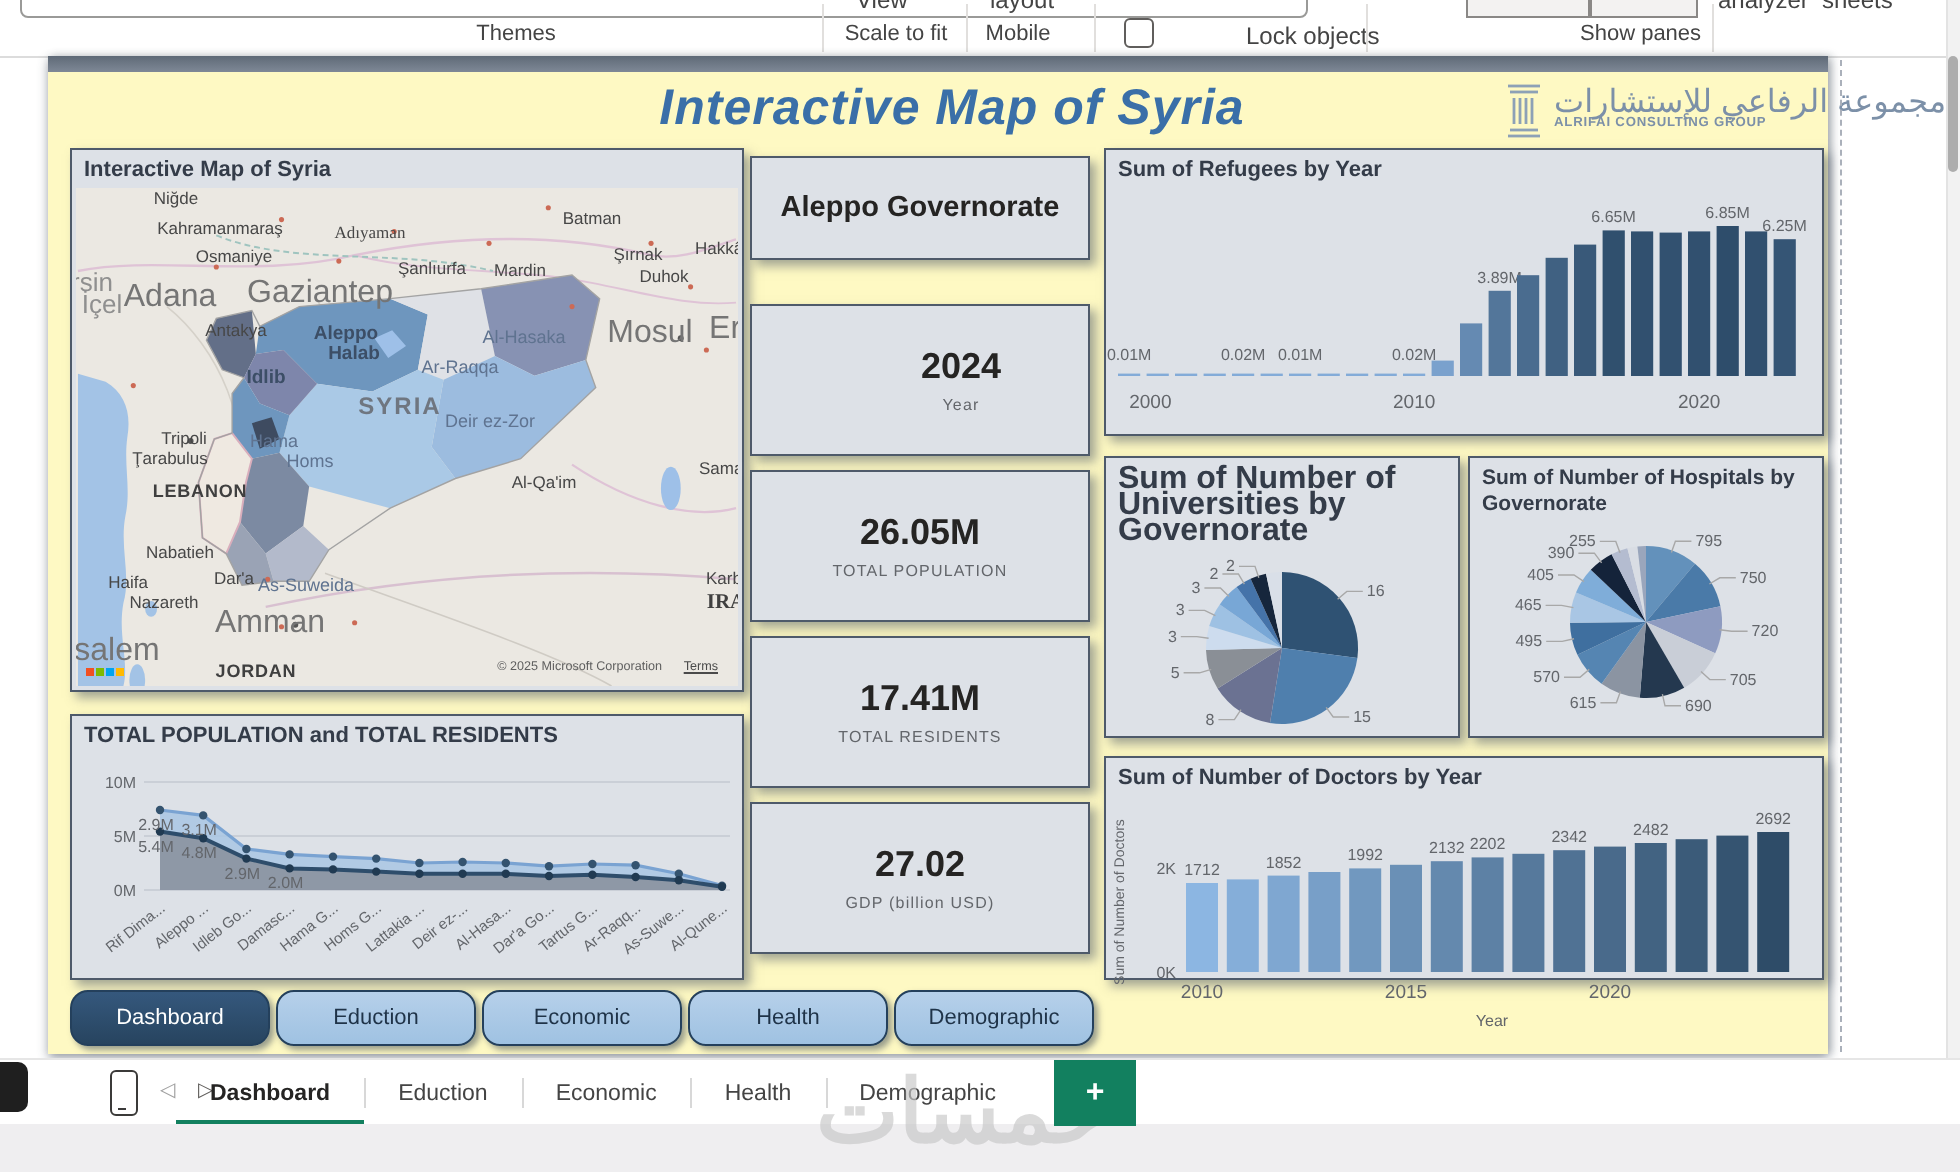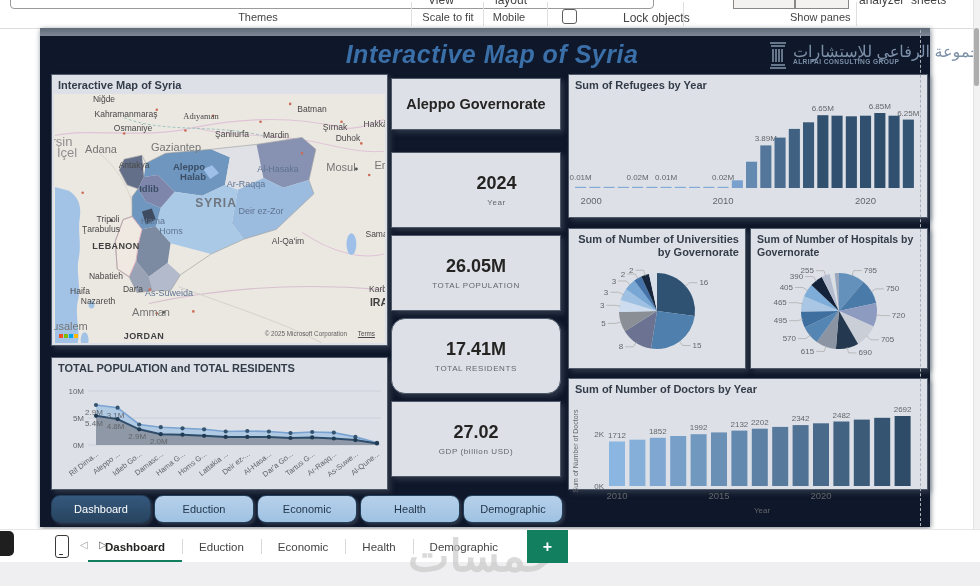--- a/index.html
+++ b/index.html
@@ -9,43 +9,43 @@
   
   #ribbon{position:absolute;left:0;top:0;width:980px;height:28px;background:#fff;overflow:hidden;
           border-bottom:1px solid #dcdcdc;font-size:11px;color:#3b3a39;}
   .rb-roundbox{position:absolute;left:10px;top:-13px;width:642px;height:20px;border:1px solid #9a9a98;border-radius:4px;background:#fff;}
   .rb-box{position:absolute;top:-14px;height:21px;background:#f3f2f1;border:1px solid #8a8886;}
   .rb-sep{position:absolute;top:2px;width:1px;height:24px;background:#e1dfdd;}
   .rb-label{position:absolute;top:11px;white-space:nowrap;color:#444;}
   .rb-cut{position:absolute;top:-7px;white-space:nowrap;color:#444;font-size:12px;}
   #lock-checkbox{position:absolute;left:562px;top:9px;width:13px;height:13px;border:1.5px solid #605e5c;border-radius:3px;background:#fff;}
   
-  #canvas{position:absolute;left:40px;top:28px;width:890px;height:499px;background:#0f172a;
+  #canvas{position:absolute;left:24px;top:28px;width:890px;height:499px;background:#fef9c3;
           box-shadow:0 2px 5px rgba(60,70,85,.45), 2px 0 4px rgba(60,70,85,.25);}
   #canvas-top-strip{position:absolute;left:0;top:0;width:890px;height:8px;
           background:linear-gradient(#5f6a77,#7e8896);}
   #report-title{position:absolute;left:242px;top:12px;width:420px;text-align:center;
           font-size:25px;font-weight:bold;font-style:italic;color:#3a6fa8;letter-spacing:.5px;white-space:nowrap;}
   #logo{position:absolute;left:728px;top:11px;width:178px;height:32px;display:flex;align-items:center;gap:5px;}
   #logo .col-icon{flex:0 0 auto;}
   #logo .lg-ar{font-size:16px;color:#7c90a8;line-height:12px;white-space:nowrap;}
   #logo .lg-en{font-size:6.6px;font-weight:bold;color:#7c90a8;letter-spacing:.4px;white-space:nowrap;}
   
   .panel{position:absolute;background:#dde1e7;border:1px solid #4e5a6a;box-sizing:border-box;
          box-shadow:3px 3px 5px rgba(73,84,99,.5);}
   .panel-title{font-size:11px;font-weight:bold;color:#343c49;padding:4px 6px 0 6px;line-height:13px;}
   
   #map-box{position:absolute;left:2px;top:19px;width:331px;height:249px;overflow:hidden;background:#ebe8e2;}
   .map-label{position:absolute;transform:translate(-50%,-50%);white-space:nowrap;line-height:1;}
   .ml-town{font-size:8.5px;color:#474747;}
-  .ml-city{font-size:11px;color:#757575;}
+  .ml-city{font-size:16px;color:#757575;}
   .ml-blue{font-size:9px;color:#5f7390;}
   .ml-blued{font-size:9.5px;font-weight:bold;color:#3c4e66;}
   .ml-country{font-size:9px;font-weight:bold;color:#3f3f3f;letter-spacing:.4px;}
-  .ml-country2{font-size:10.5px;font-weight:bold;color:#3f3f3f;}
+  .ml-country2{font-size:10.5px;font-weight:bold;color:#3f3f3f;font-family:Liberation Serif, serif;}
   .ml-syria{font-size:12px;font-weight:bold;color:#6f7680;letter-spacing:1px;}
   .ml-faint{font-size:13px;color:#8f8f8f;}
   #map-copyright{position:absolute;right:38px;bottom:6px;font-size:6.3px;color:#5f5f5f;}
   #map-terms{position:absolute;right:10px;bottom:6px;font-size:6.3px;color:#4a4a4a;text-decoration:underline;}
   #bing-logo{position:absolute;left:5px;bottom:5px;display:flex;gap:1px;}
   #bing-logo span{width:4px;height:4px;display:inline-block;}
   
   .kpi-card{position:absolute;left:351px;width:170px;background:#dde1e7;border:1px solid #4e5a6a;
             box-sizing:border-box;box-shadow:3px 3px 5px rgba(73,84,99,.5);
             display:flex;flex-direction:column;align-items:center;justify-content:center;}
@@ -317,21 +317,21 @@
           <div class="kpi-value small">Aleppo Governorate</div>
         </div>
         <div class="kpi-card" style="top: 124px; height: 76px; padding-left: 41px;">
           <div class="kpi-value">2024</div>
           <div class="kpi-caption">Year</div>
         </div>
         <div class="kpi-card" style="top: 207px; height: 76px;">
           <div class="kpi-value">26.05M</div>
           <div class="kpi-caption">TOTAL POPULATION</div>
         </div>
-        <div class="kpi-card" style="top: 290px; height: 76px; border-radius: 14px;">
+        <div class="kpi-card" style="top: 290px; height: 76px;">
           <div class="kpi-value">17.41M</div>
           <div class="kpi-caption">TOTAL RESIDENTS</div>
         </div>
         <div class="kpi-card" style="top: 373px; height: 76px;">
           <div class="kpi-value">27.02</div>
           <div class="kpi-caption">GDP (billion USD)</div>
         </div>
       </div>
 
     <div class="panel" style="left:528px;top:46px;width:360px;height:144px;">
@@ -369,21 +369,21 @@
             <rect x="319.5" y="23.7" width="11.1" height="72.3" fill="#31506f"></rect>
             <rect x="333.8" y="27.6" width="11.1" height="68.4" fill="#355575"></rect>
             <text x="339.3" y="23.6" class="ch-lab" text-anchor="middle">6.25M</text>
             <text x="11.6" y="112" class="ch-tick" text-anchor="start">2000</text>
             <text x="154.1" y="112" class="ch-tick" text-anchor="middle">2010</text>
             <text x="296.6" y="112" class="ch-tick" text-anchor="middle">2020</text>
           </svg></div>
     </div>
 
     <div class="panel" style="left:528px;top:200px;width:178px;height:141px;">
-      <div class="panel-title" style="font-size:11px;text-align:right;">Sum of Number of Universities by Governorate</div>
+      <div class="panel-title" style="font-size:16px;">Sum of Number of Universities by Governorate</div>
       <div id="universities-chart"><svg width="176" height="106">
             <path d="M88,52 L88.0,14.0 A38,38 0 0 1 125.7,57.0 Z" fill="#2f5273"></path>
             <polyline points="115.8,27.6 120.4,23.7 128.4,23.7" fill="none" stroke="#a8a8a8" stroke-width="0.7"></polyline>
             <text x="130.4" y="26.2" class="ch-lab" text-anchor="start">16</text>
             <path d="M88,52 L125.7,57.0 A38,38 0 0 1 82.0,89.5 Z" fill="#4f7fad"></path>
             <polyline points="110.1,81.7 113.6,86.5 121.6,86.5" fill="none" stroke="#a8a8a8" stroke-width="0.7"></polyline>
             <text x="123.6" y="89.0" class="ch-lab" text-anchor="start">15</text>
             <path d="M88,52 L82.0,89.5 A38,38 0 0 1 55.8,72.2 Z" fill="#6b7292"></path>
             <polyline points="67.5,82.8 64.2,87.8 56.2,87.8" fill="none" stroke="#a8a8a8" stroke-width="0.7"></polyline>
             <text x="54.2" y="90.3" class="ch-lab" text-anchor="end">8</text>

